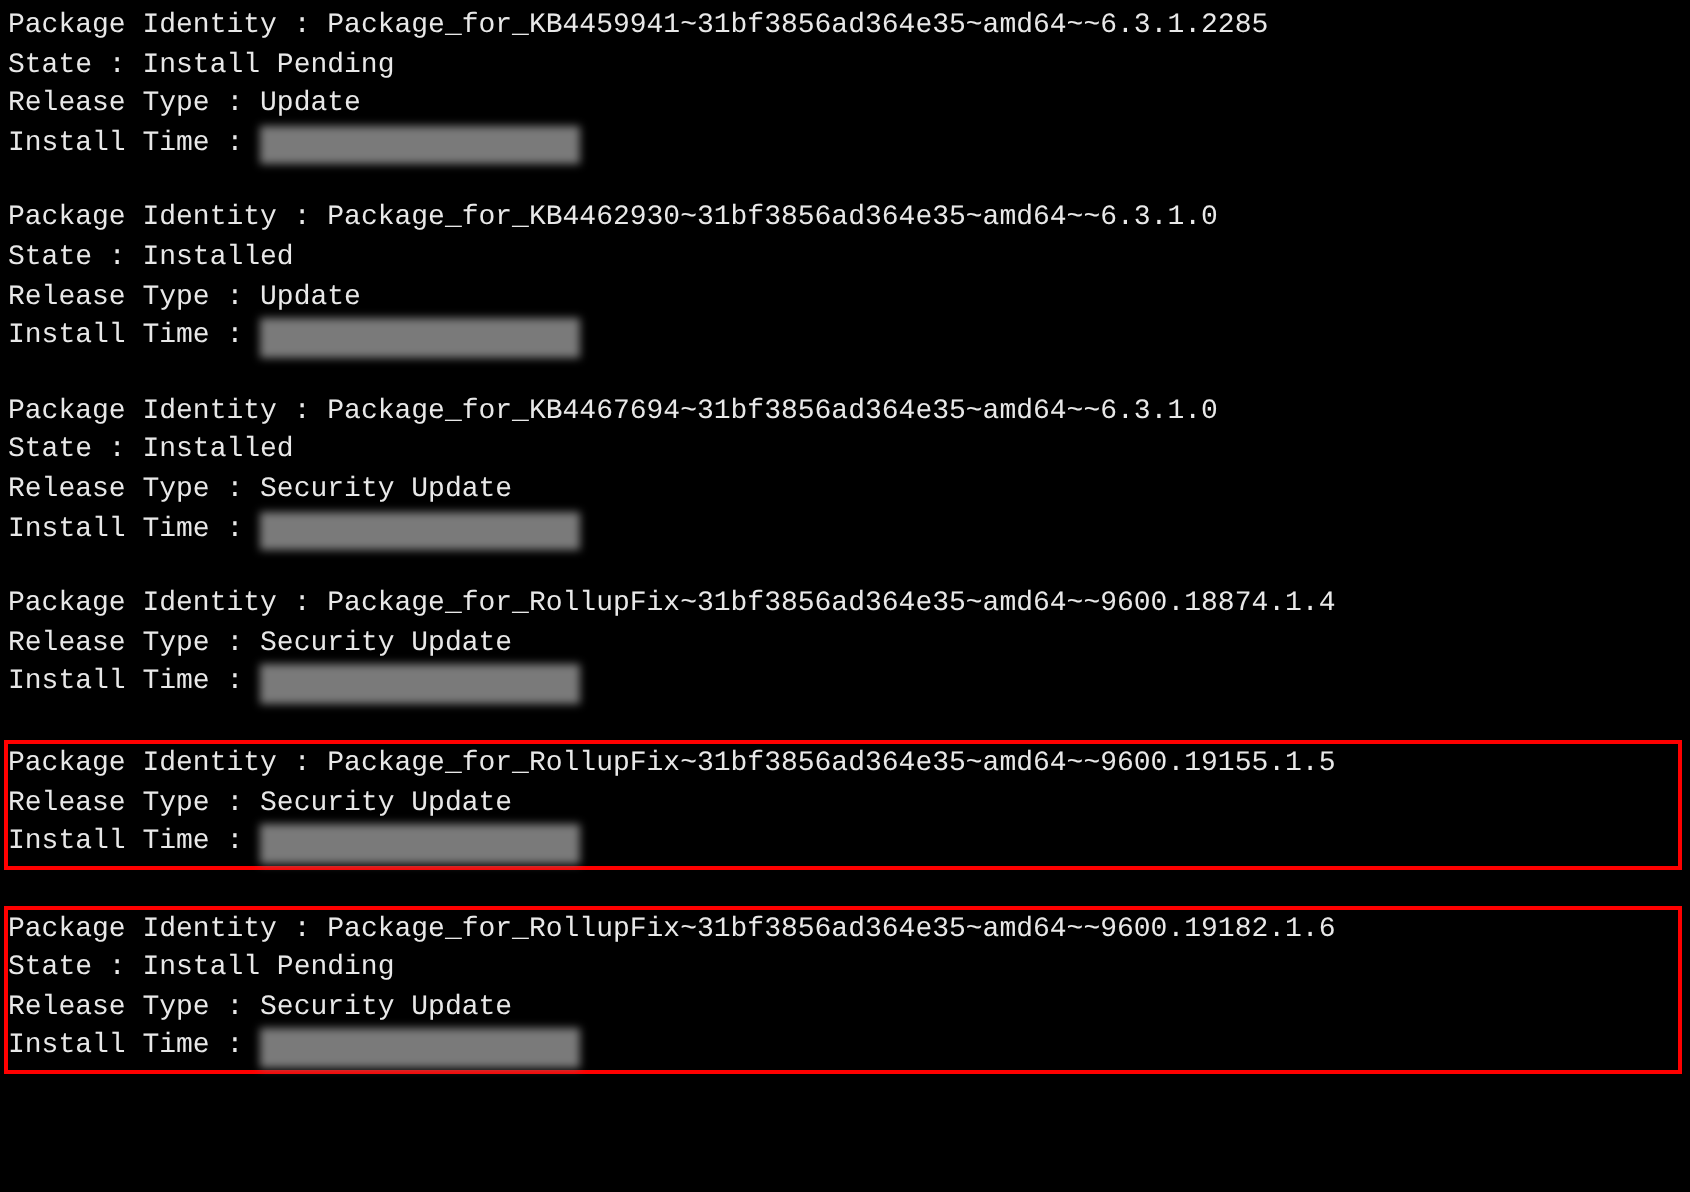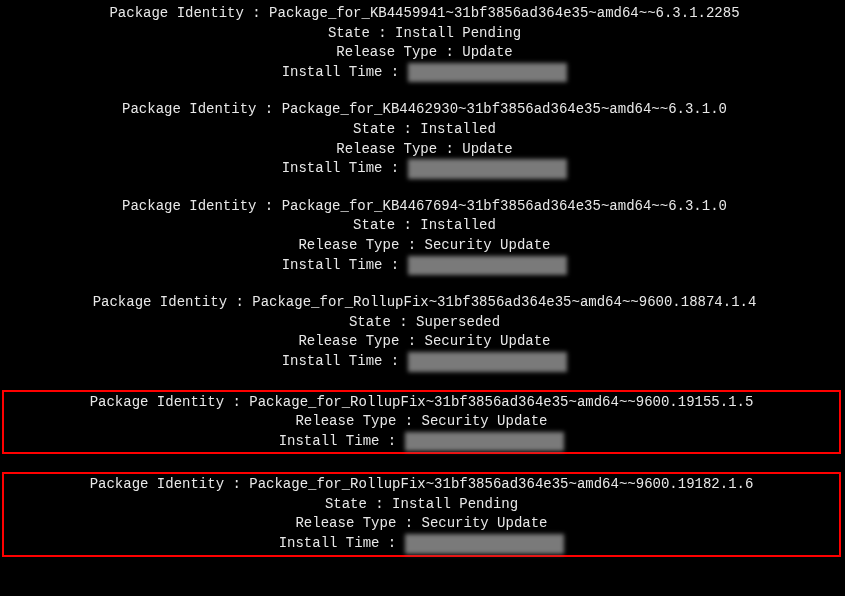--- a/index.html
+++ b/index.html
@@ -26,21 +26,20 @@
     }
     .package-block.highlighted {
       border: 2px solid #ff0000;
       padding: 1px 0;
       margin-left: -2px;
       margin-right: 4px;
     }
     .line {
       white-space: pre;
       color: #e8e8e8;
-      text-align: center;
     }
     .redacted {
       display: inline-block;
       background: #7a7a7a;
       filter: blur(2px);
       color: transparent;
       user-select: none;
     }
   </style>
 </head>
@@ -60,21 +59,20 @@
       <div class="line"><span>Install Time : </span><span class="redacted">XX/XX/XXXX / XX: XX</span></div>
     </div>
     <div class="package-block">
       <div class="line"><span>Package Identity : </span><span>Package_for_KB4467694~31bf3856ad364e35~amd64~~6.3.1.0</span></div>
       <div class="line"><span>State : </span><span>Installed</span></div>
       <div class="line"><span>Release Type : </span><span>Security Update</span></div>
       <div class="line"><span>Install Time : </span><span class="redacted">XX/XX/XXXX / XX: XX</span></div>
     </div>
     <div class="package-block">
       <div class="line"><span>Package Identity : </span><span>Package_for_RollupFix~31bf3856ad364e35~amd64~~9600.18874.1.4</span></div>
-      <div class="line"><span>State : </span><span>Superseded</span></div>
       <div class="line"><span>Release Type : </span><span>Security Update</span></div>
       <div class="line"><span>Install Time : </span><span class="redacted">XX/XX/XXXX / XX: XX</span></div>
     </div>
     <div class="package-block highlighted">
       <div class="line"><span>Package Identity : </span><span>Package_for_RollupFix~31bf3856ad364e35~amd64~~9600.19155.1.5</span></div>
       <div class="line"><span>Release Type : </span><span>Security Update</span></div>
       <div class="line"><span>Install Time : </span><span class="redacted">XX/XX/XXXX / XX: XX</span></div>
     </div>
     <div class="package-block highlighted">
       <div class="line"><span>Package Identity : </span><span>Package_for_RollupFix~31bf3856ad364e35~amd64~~9600.19182.1.6</span></div>

